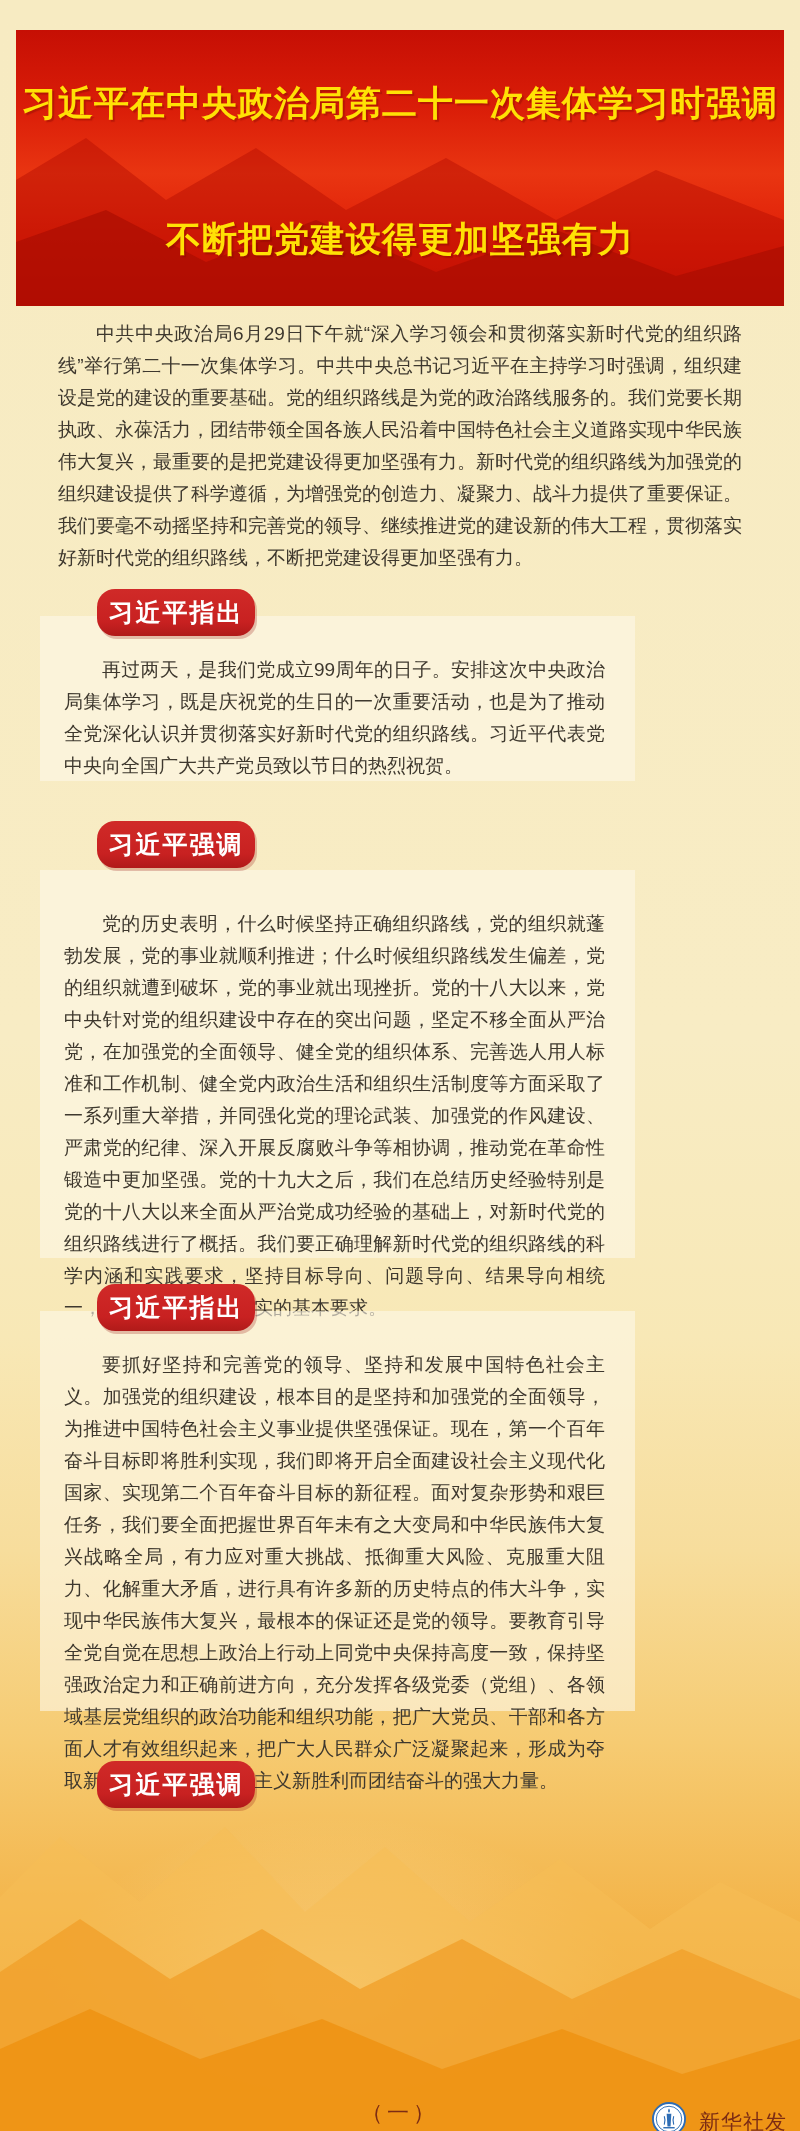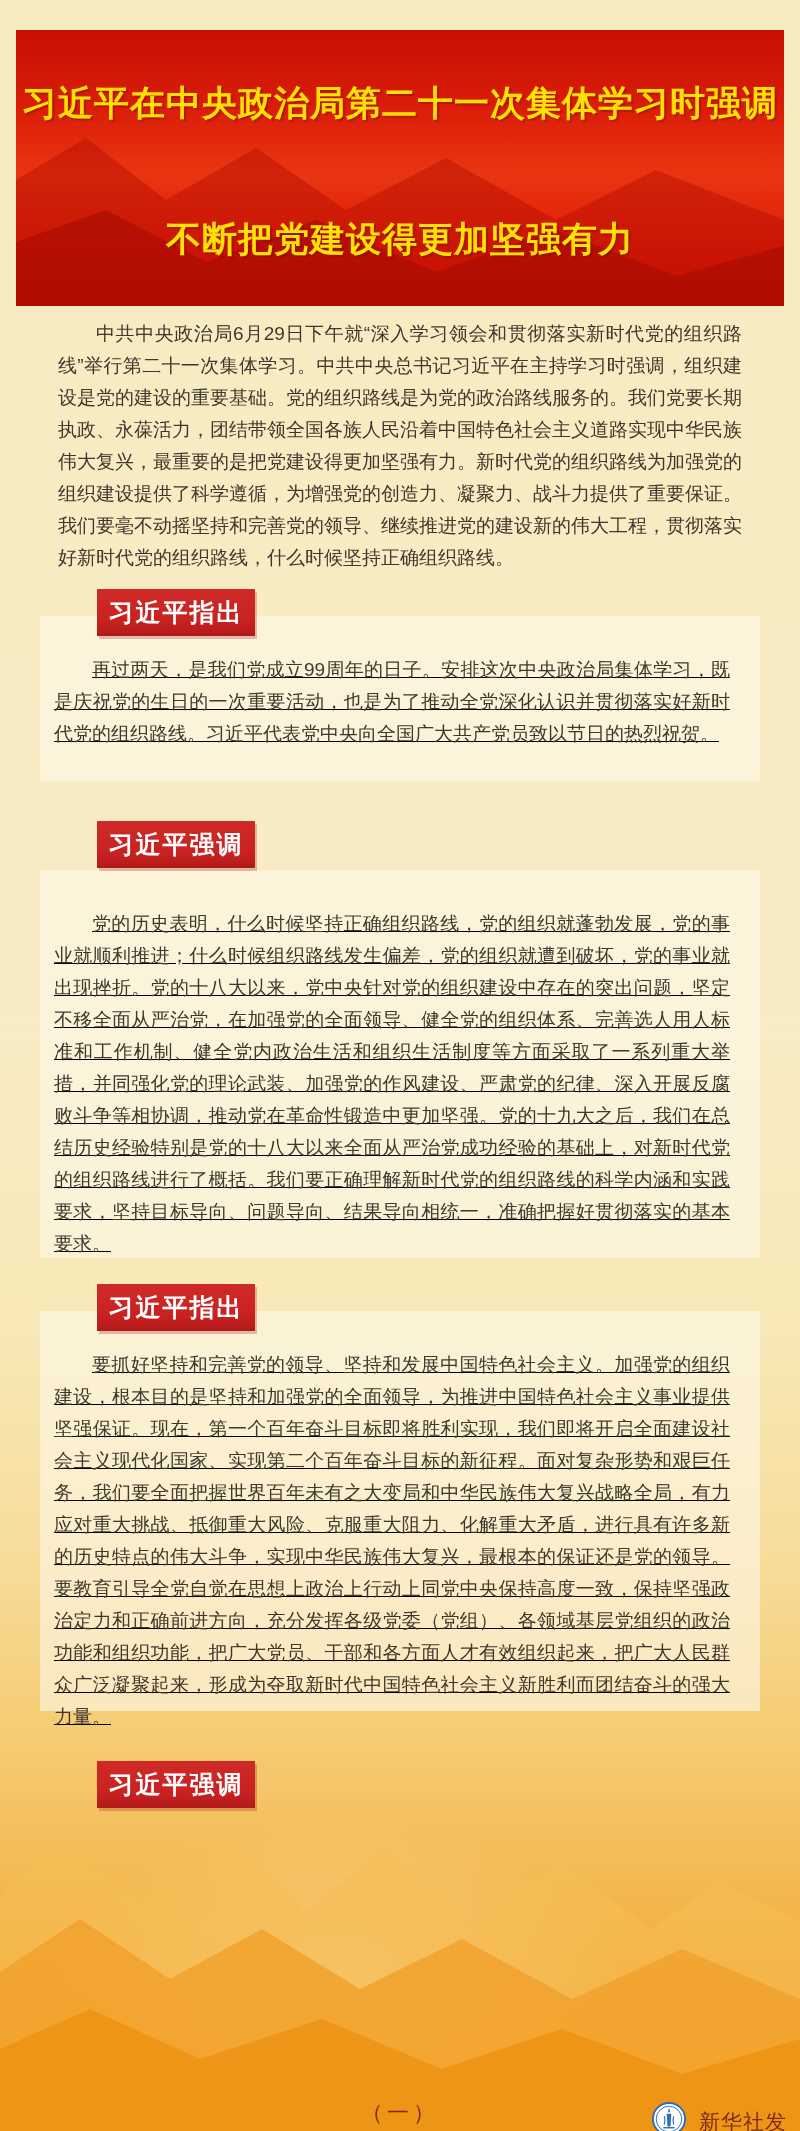--- a/index.html
+++ b/index.html
@@ -26,34 +26,35 @@
     text-shadow:2px 2px 1px rgba(120,10,0,0.35); white-space:nowrap; }
   .t1 { top:52px; }
   .t2 { top:120px; }
   .t3 { top:188px; }
   
   .intro {
     position:absolute; top:302px; left:58px; width:684px;
     font-size:19px; line-height:32px; color:#3e382e; text-align:justify; text-indent:2em;
   }
   .panel {
-    position:absolute; left:40px; width:720px;
-    background:rgba(253,249,233,0.60); padding:38px 30px 30px 14px;text-decoration:underline;
+    position:absolute; left:40px; width:595px;
+    background:rgba(253,249,233,0.60); padding:38px 30px 30px 24px;
   }
   .panel p { font-size:19px; line-height:32px; color:#3e382e; text-align:justify; text-indent:2em; }
   .p1 { top:600px; height:165px; }
   .p2 { top:854px; height:388px; }
   .p3 { top:1295px; height:400px; }
   .p4 { top:1772px; height:278px; }
   .badge {
     position:absolute; left:97px; width:158px; height:47px; z-index:3;
     background:linear-gradient(180deg,#d02a28 0%, #c82121 70%, #b01a19 100%);
     color:#ffffff; font-size:25px; font-weight:bold; letter-spacing:2px;
     display:flex; align-items:center; justify-content:center;
     box-shadow:2px 3px 0 rgba(150,20,16,0.25);
+    border-radius:18px;
   }
   .b1 { top:573px; } .b2 { top:805px; } .b3 { top:1268px; } .b4 { top:1745px; }
   
   .page-number { position:absolute; top:2082px; left:0; width:800px; text-align:center;
     font-size:22px; color:#7c2c14; letter-spacing:4px; }
   .credit { position:absolute; top:2086px; left:652px; display:flex; align-items:flex-end; }
   .credit-label { font-size:21px; color:#7c2c14; margin-left:13px; letter-spacing:1px; }
   .logo { width:34px; height:34px; }
 </style>
 </head>
@@ -69,21 +70,21 @@
 
   <div class="banner">
     <svg width="768" height="276" viewBox="0 0 768 276" preserveAspectRatio="none">
       <path d="M0,150 L70,108 L150,170 L240,118 L330,180 L430,128 L540,190 L640,140 L768,190 L768,276 L0,276 Z" fill="#b30d02" opacity="0.45"></path>
       <path d="M0,212 L90,180 L190,232 L300,190 L420,242 L540,200 L660,246 L768,216 L768,276 L0,276 Z" fill="#a50b01" opacity="0.6"></path>
     </svg>
     <div class="banner-title t1">习近平在中央政治局第二十一次集体学习时强调</div>
     <div class="banner-title t3">不断把党建设得更加坚强有力</div>
   </div>
 
-  <p class="intro">中共中央政治局6月29日下午就“深入学习领会和贯彻落实新时代党的组织路线”举行第二十一次集体学习。中共中央总书记习近平在主持学习时强调，组织建设是党的建设的重要基础。党的组织路线是为党的政治路线服务的。我们党要长期执政、永葆活力，团结带领全国各族人民沿着中国特色社会主义道路实现中华民族伟大复兴，最重要的是把党建设得更加坚强有力。新时代党的组织路线为加强党的组织建设提供了科学遵循，为增强党的创造力、凝聚力、战斗力提供了重要保证。我们要毫不动摇坚持和完善党的领导、继续推进党的建设新的伟大工程，贯彻落实好新时代党的组织路线，什么时候坚持正确组织路线。</p>
+  <p class="intro">中共中央政治局6月29日下午就“深入学习领会和贯彻落实新时代党的组织路线”举行第二十一次集体学习。中共中央总书记习近平在主持学习时强调，组织建设是党的建设的重要基础。党的组织路线是为党的政治路线服务的。我们党要长期执政、永葆活力，团结带领全国各族人民沿着中国特色社会主义道路实现中华民族伟大复兴，最重要的是把党建设得更加坚强有力。新时代党的组织路线为加强党的组织建设提供了科学遵循，为增强党的创造力、凝聚力、战斗力提供了重要保证。我们要毫不动摇坚持和完善党的领导、继续推进党的建设新的伟大工程，贯彻落实好新时代党的组织路线，不断把党建设得更加坚强有力。</p>
 
   <div class="badge b1">习近平指出</div>
   <div class="panel p1">
     <p>再过两天，是我们党成立99周年的日子。安排这次中央政治局集体学习，既是庆祝党的生日的一次重要活动，也是为了推动全党深化认识并贯彻落实好新时代党的组织路线。习近平代表党中央向全国广大共产党员致以节日的热烈祝贺。</p>
   </div>
 
   <div class="badge b2">习近平强调</div>
   <div class="panel p2">
     <p>党的历史表明，什么时候坚持正确组织路线，党的组织就蓬勃发展，党的事业就顺利推进；什么时候组织路线发生偏差，党的组织就遭到破坏，党的事业就出现挫折。党的十八大以来，党中央针对党的组织建设中存在的突出问题，坚定不移全面从严治党，在加强党的全面领导、健全党的组织体系、完善选人用人标准和工作机制、健全党内政治生活和组织生活制度等方面采取了一系列重大举措，并同强化党的理论武装、加强党的作风建设、严肃党的纪律、深入开展反腐败斗争等相协调，推动党在革命性锻造中更加坚强。党的十九大之后，我们在总结历史经验特别是党的十八大以来全面从严治党成功经验的基础上，对新时代党的组织路线进行了概括。我们要正确理解新时代党的组织路线的科学内涵和实践要求，坚持目标导向、问题导向、结果导向相统一，准确把握好贯彻落实的基本要求。</p>
   </div>

